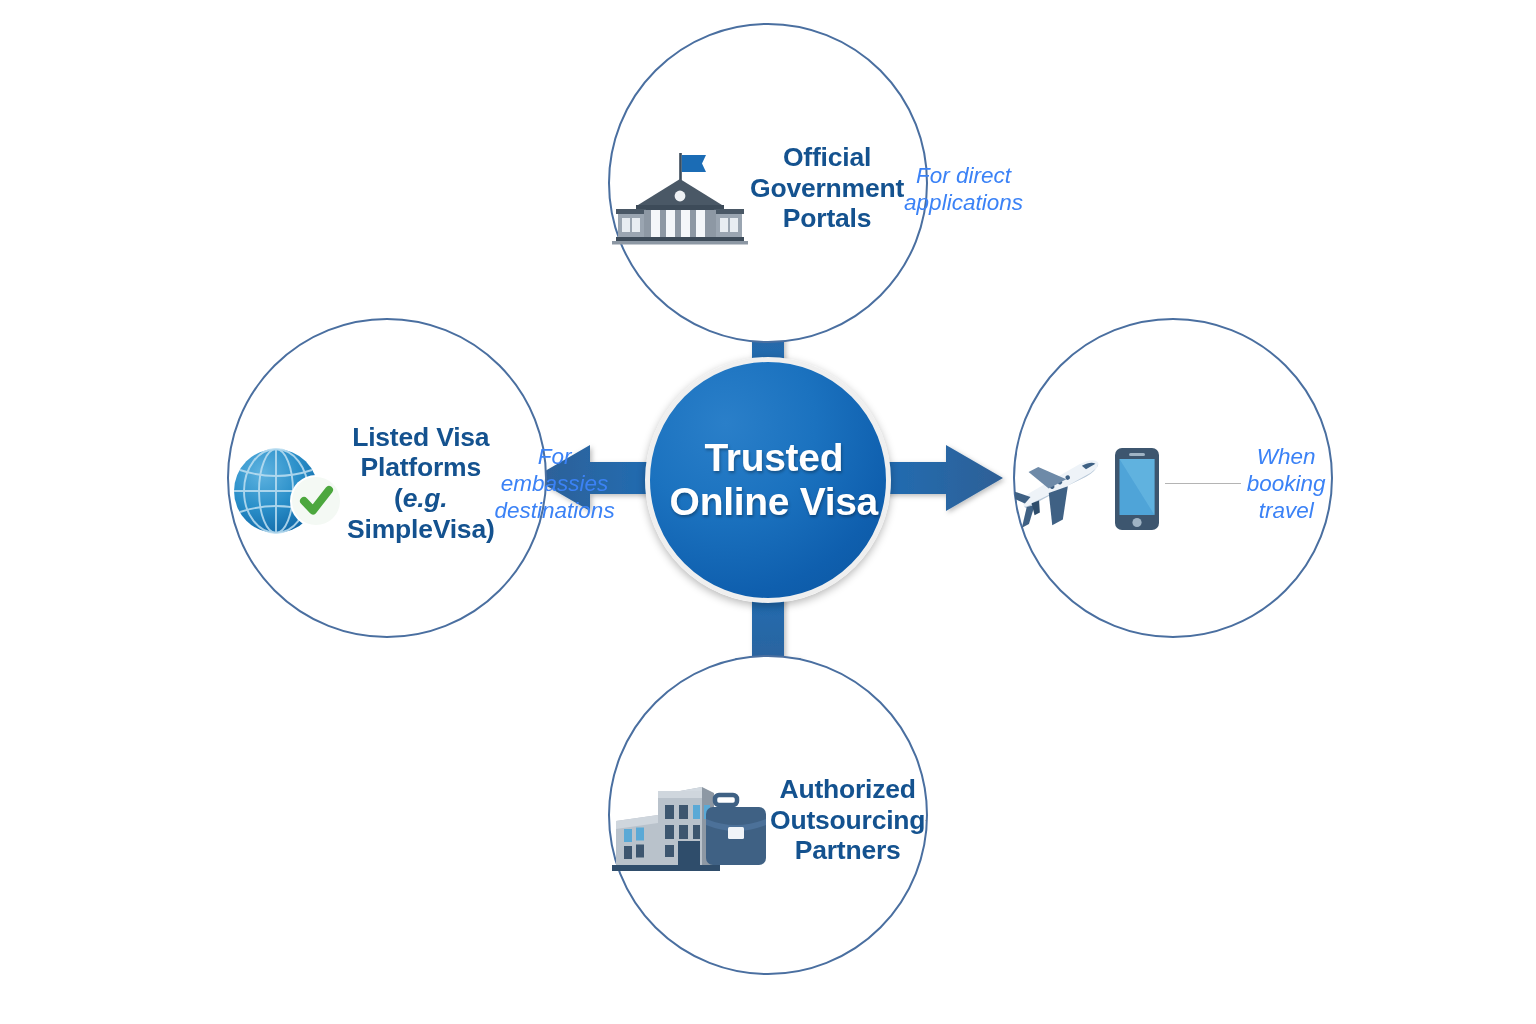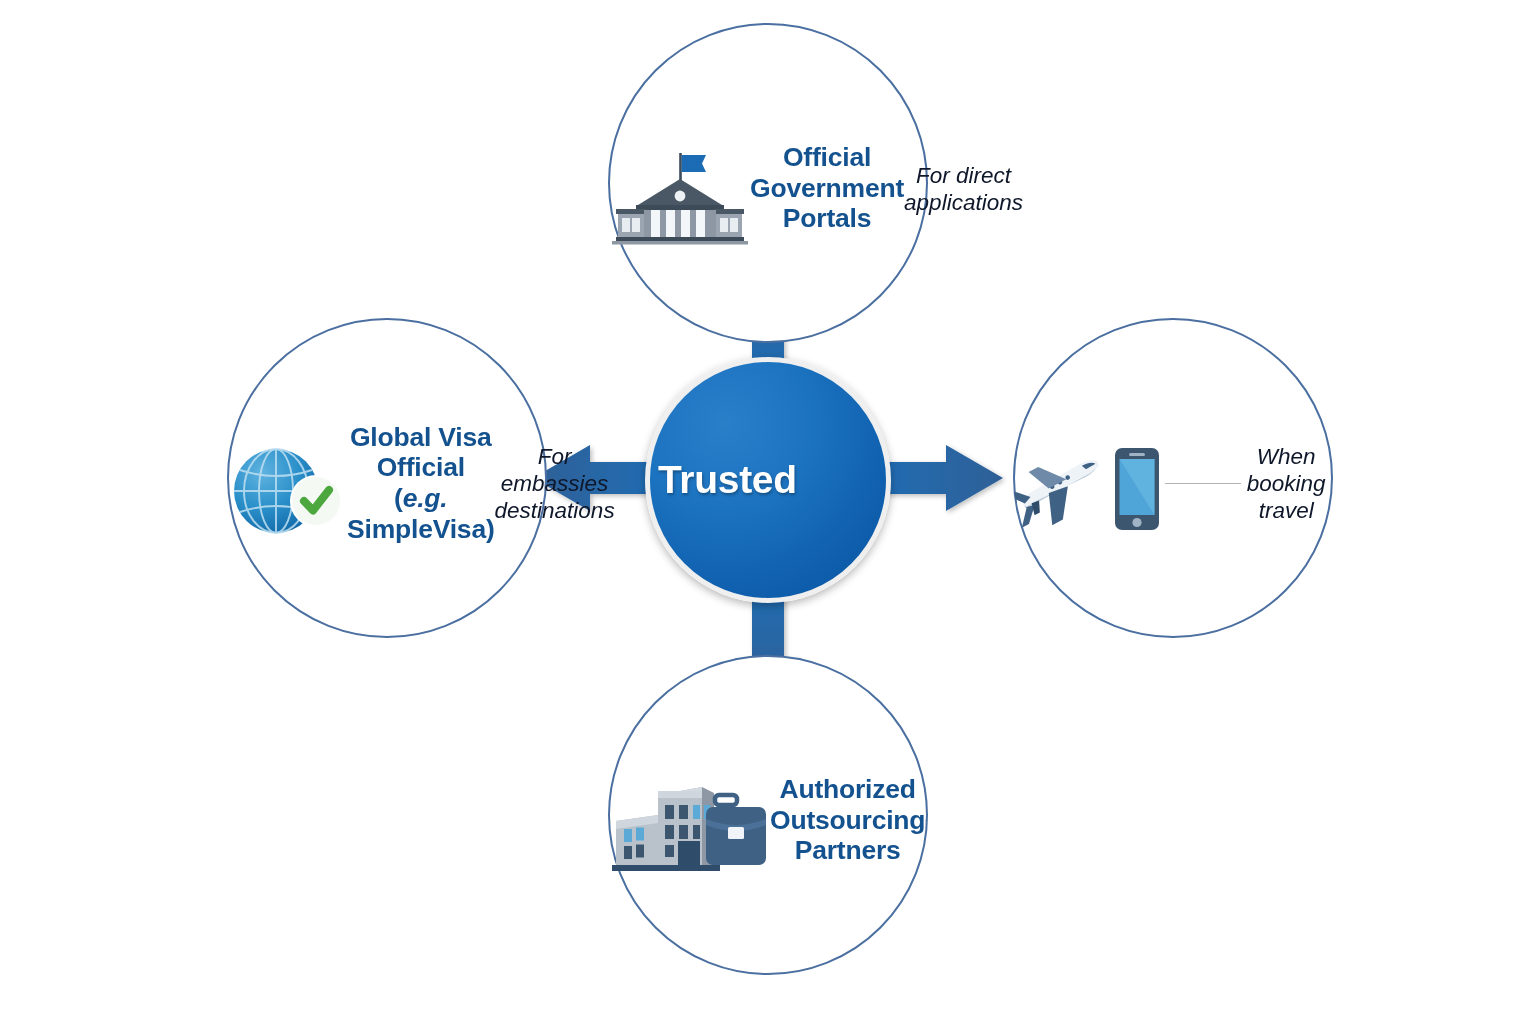--- a/index.html
+++ b/index.html
@@ -37,21 +37,21 @@
     top: 357px;
     width: 246px;
     height: 246px;
     border-radius: 50%;
     background: radial-gradient(circle at 32% 26%, #2a7fc9 0%, #1b72bf 38%, #0f5fae 72%, #0b559f 100%);
     box-shadow: 0 3px 9px rgba(0,0,0,0.28), inset 0 0 0 4px rgba(255,255,255,0.0);
     border: 5px solid #efefef;
     box-sizing: border-box;
     display: flex;
     align-items: center;
-    justify-content: flex-start;
+    justify-content: flex-end;
     z-index: 3;
   }
   .hub-text {
     color: #ffffff;
     font-weight: bold;
     font-size: 39px;
     line-height: 1.13;
     text-align: center;
     letter-spacing: -0.3px;
     text-shadow: 1px 2px 3px rgba(0,0,0,0.30);
@@ -100,21 +100,21 @@
   }
   .node-title .it { font-style: italic; font-weight: bold; text-align: center; }
 
   .node-divider {
     width: 244px;
     height: 1.5px;
     background: #b4b4b4;
     margin-top: 11px;
   }
   .node-sub {
-    color: #0f172a;
+    color: #3b82f6;
     font-style: italic;
     font-size: 22.5px;
     text-align: center;
     margin-top: 11px;
     width: 286px;
     line-height: 1.2;
   }
 </style>
 </head>
 <body>
@@ -157,20 +157,21 @@
     </g>
 
     <g filter="url(#shUp)">
       <path d="M 828 462 L 946 462 L 946 445 L 1003 478 L 946 511 L 946 494 L 828 494 Z" fill="url(#gRight)"></path>
     </g>
   </svg>
 
   <div class="hub">
     <div class="hub-text">
       <div>Trusted</div>
+      <div>Online Visa</div>
     </div>
   </div>
 
   <div class="node top">
     <div class="node-icon">
       <svg width="140" height="96" viewBox="0 0 140 96">
 
         <rect x="69.2" y="4" width="2.6" height="28" fill="#3d4d5c"></rect>
 
         <path d="M71.8 6 L96 6 L92 14.5 L96 23 L71.8 23 Z" fill="#1b6cb5"></path>
@@ -227,21 +228,21 @@
           <path d="M11 69 Q47 57 83 69"></path>
           <line x1="47" y1="6" x2="47" y2="90"></line>
         </g>
 
         <circle cx="87" cy="58" r="26" fill="#ffffff"></circle>
         <circle cx="87" cy="58" r="24" fill="#f4f9f4"></circle>
         <path d="M75 58 L84 67.5 L100 47" stroke="#4ca73e" stroke-width="8" fill="none" stroke-linecap="round" stroke-linejoin="round"></path>
       </svg>
     </div>
     <div class="node-title">
-      <span>Global Visa Official</span><br>
+      <span>Listed Visa Platforms</span><br>
       <span>(</span><span class="it">e.g.</span><span> SimpleVisa)</span>
     </div>
     <div class="node-divider"></div>
     <div class="node-sub">For embassies destinations</div>
   </div>
 
   <div class="node right">
     <div class="node-icon">
       <svg width="150" height="96" viewBox="0 0 150 96">
 

